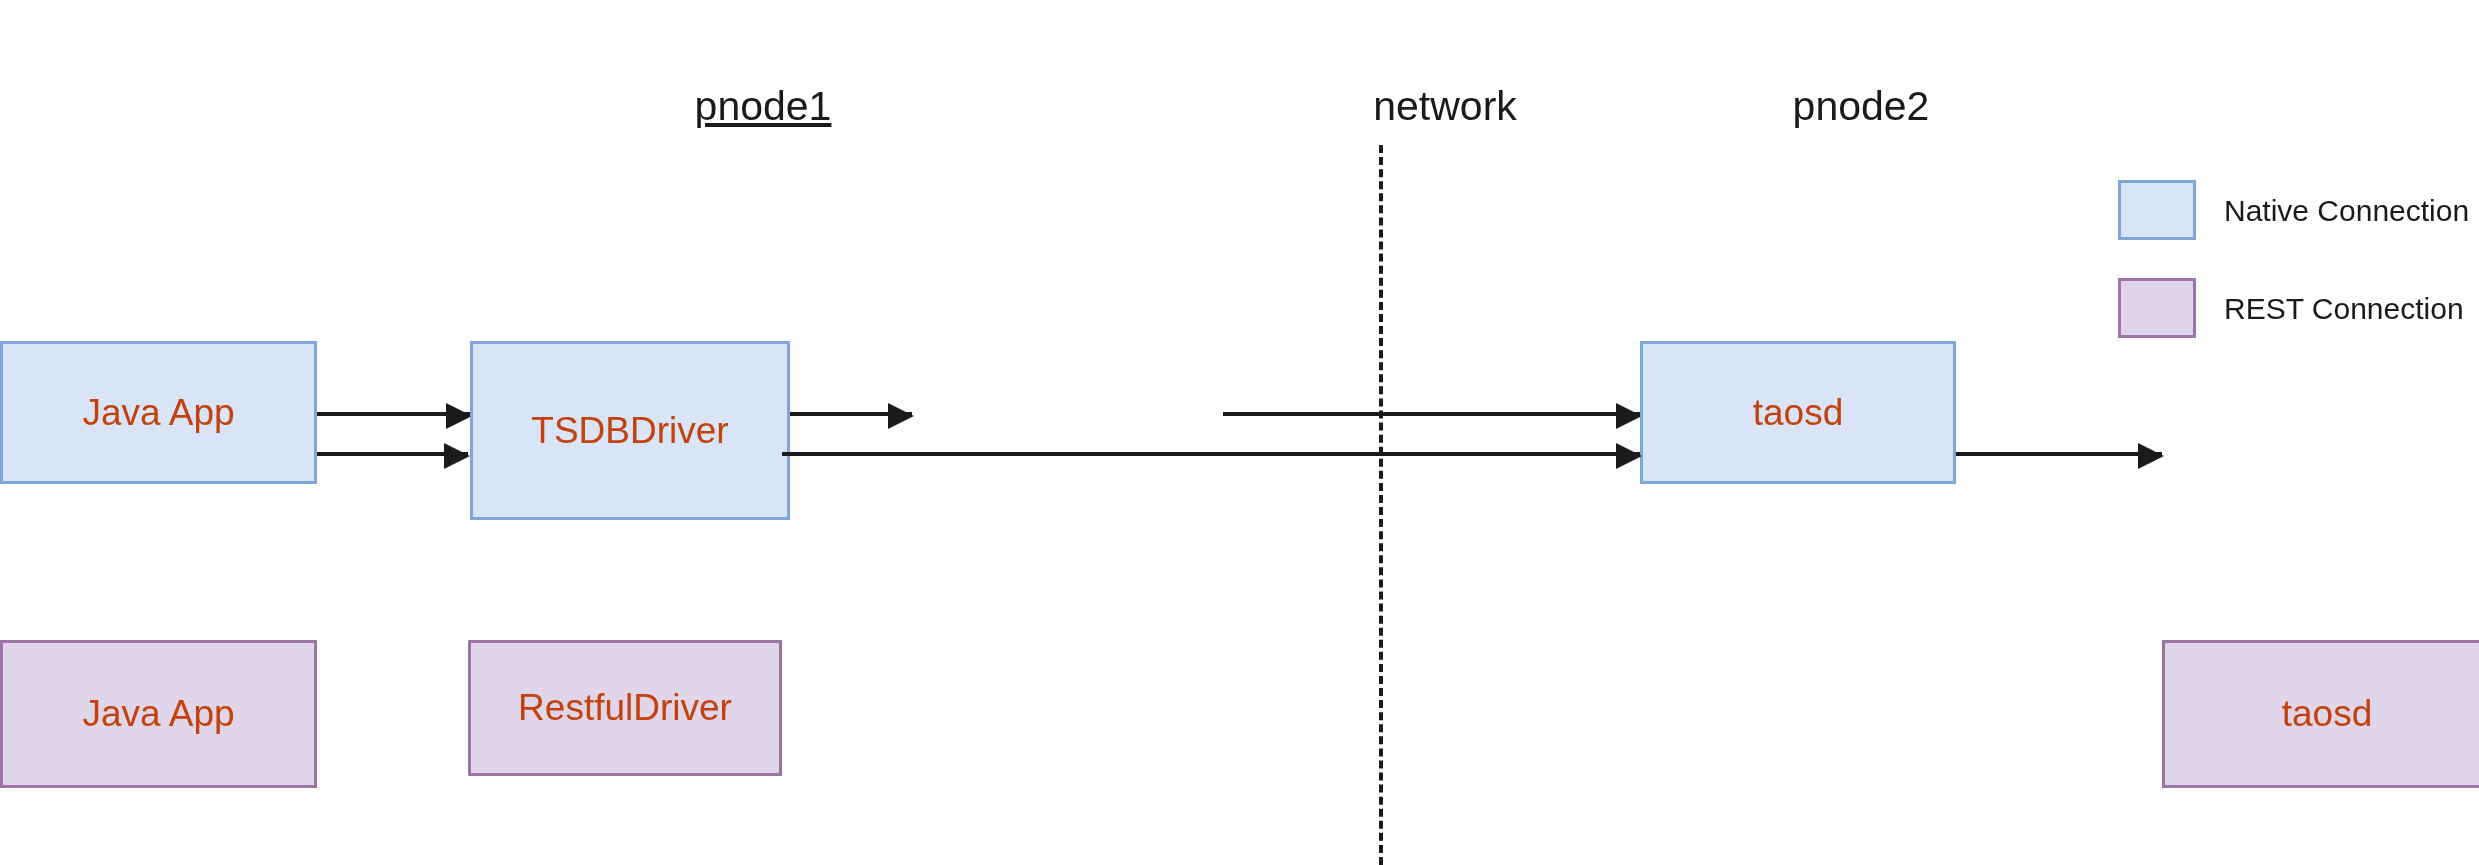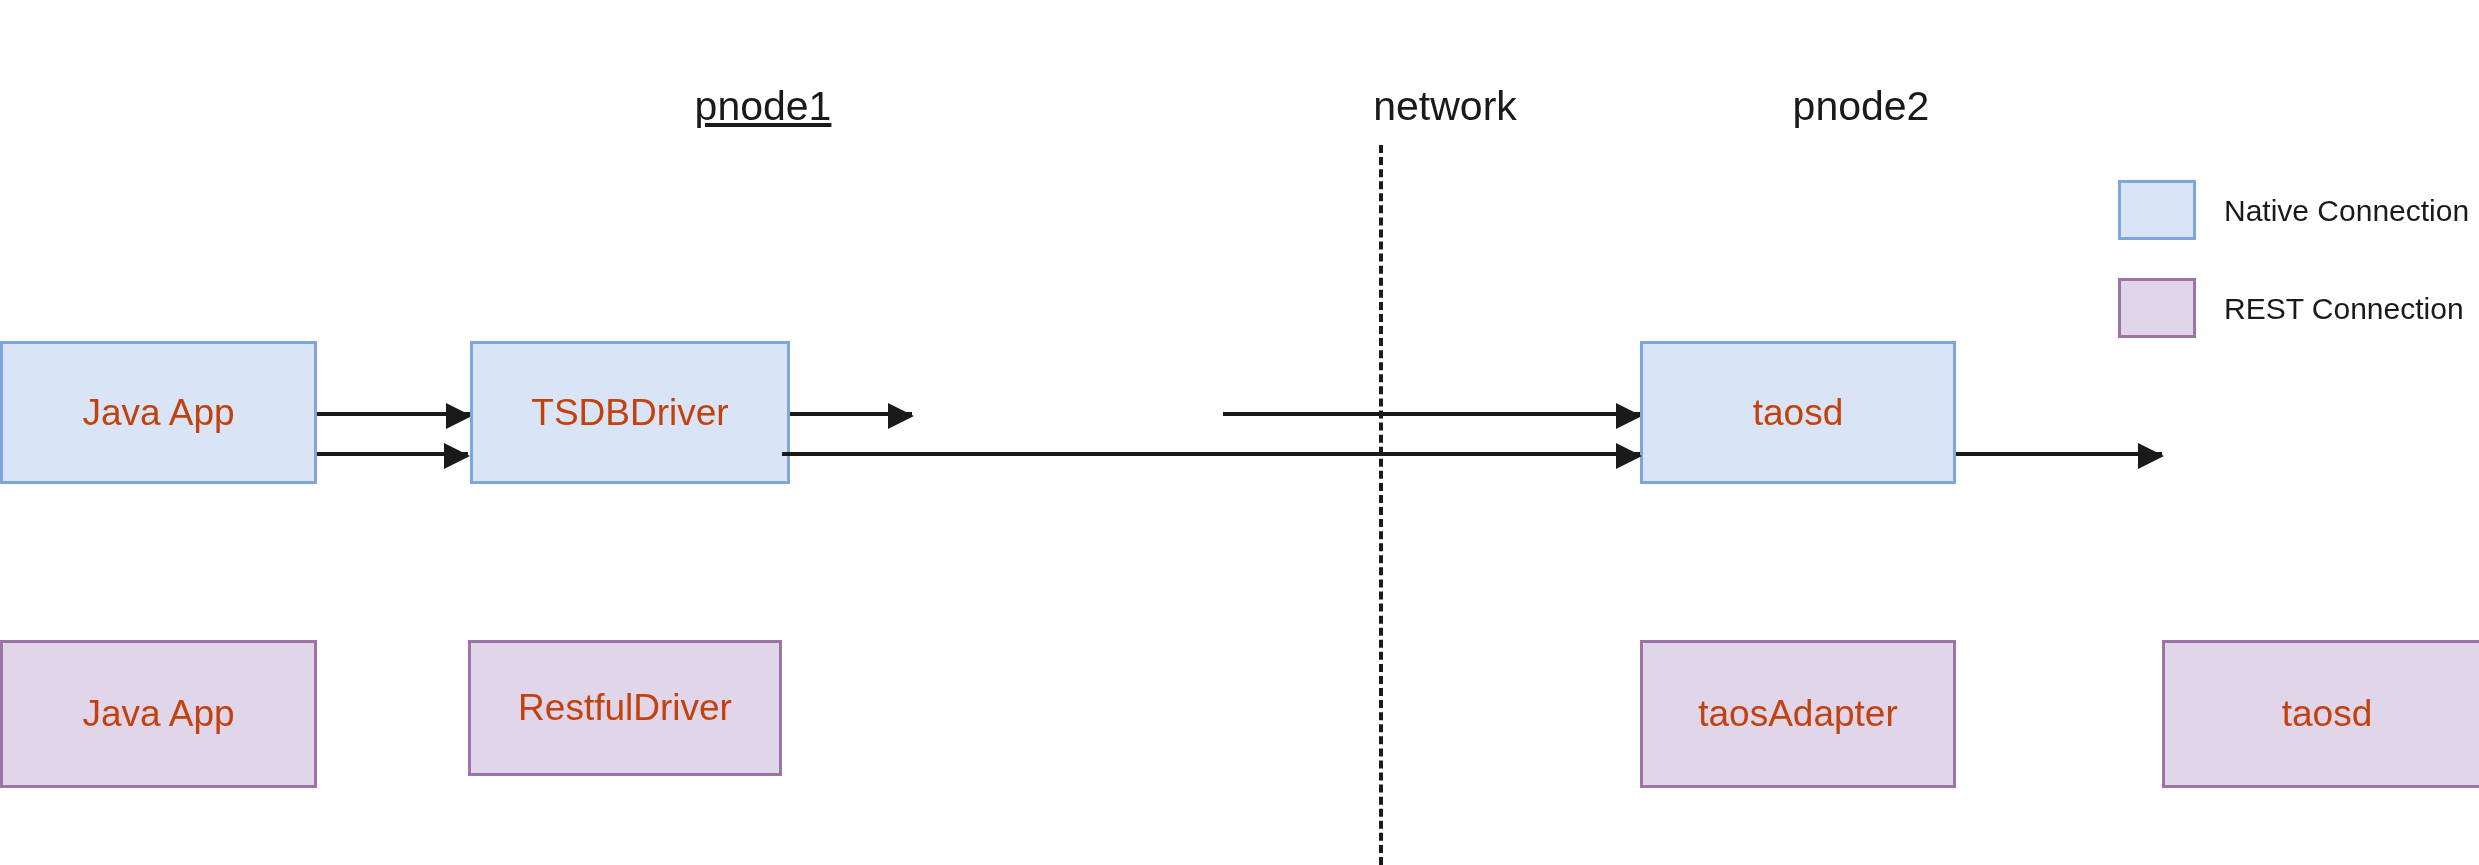--- a/index.html
+++ b/index.html
@@ -105,26 +105,25 @@
 
 <div id="canvas">
     <div class="col-header" style="left: 763px; top: 86px; text-decoration: underline;">pnode1</div>
     <div class="col-header" style="left: 1445px; top: 86px;">network</div>
     <div class="col-header" style="left: 1861px; top: 86px;">pnode2</div>
     <div class="divider" style="left: 1379px; top: 145px; height: 720px;"></div>
     <div class="arrow" style="left: 317px; top: 412px; width: 153px;"></div>
     <div class="arrow" style="left: 790px; top: 412px; width: 122px;"></div>
     <div class="arrow" style="left: 1223px; top: 412px; width: 417px;"></div>
     <div class="node native" style="left: 0px; top: 341px; width: 317px; height: 143px;">Java App</div>
-    <div class="node native" style="left: 470px; top: 341px; width: 320px; height: 143px;">TSDBDriver</div>
+    <div class="node native" style="left: 470px; top: 341px; width: 320px; height: 179px;">TSDBDriver</div>
     <div class="node native" style="left: 1640px; top: 341px; width: 316px; height: 143px;">taosd</div>
     <div class="arrow" style="left: 317px; top: 452px; width: 151px;"></div>
     <div class="arrow" style="left: 782px; top: 452px; width: 858px;"></div>
     <div class="arrow" style="left: 1956px; top: 452px; width: 206px;"></div>
     <div class="node rest" style="left: 0px; top: 640px; width: 317px; height: 148px;">Java App</div>
     <div class="node rest" style="left: 468px; top: 640px; width: 314px; height: 136px;">RestfulDriver</div>
-    <div class="node rest" style="left: 1640px; top: 640px; width: 316px; height: 148px;">taosAdapter</div>
     <div class="node rest" style="left: 2162px; top: 640px; width: 330px; height: 148px;">taosd</div>
     <div class="legend-swatch native" style="left: 2118px; top: 180px;"></div>
     <div class="legend-label" style="left: 2224px; top: 196px;">Native Connection</div>
     <div class="legend-swatch rest" style="left: 2118px; top: 278px;"></div>
     <div class="legend-label" style="left: 2224px; top: 294px;">REST Connection</div>
   </div>
 
 </body></html>

